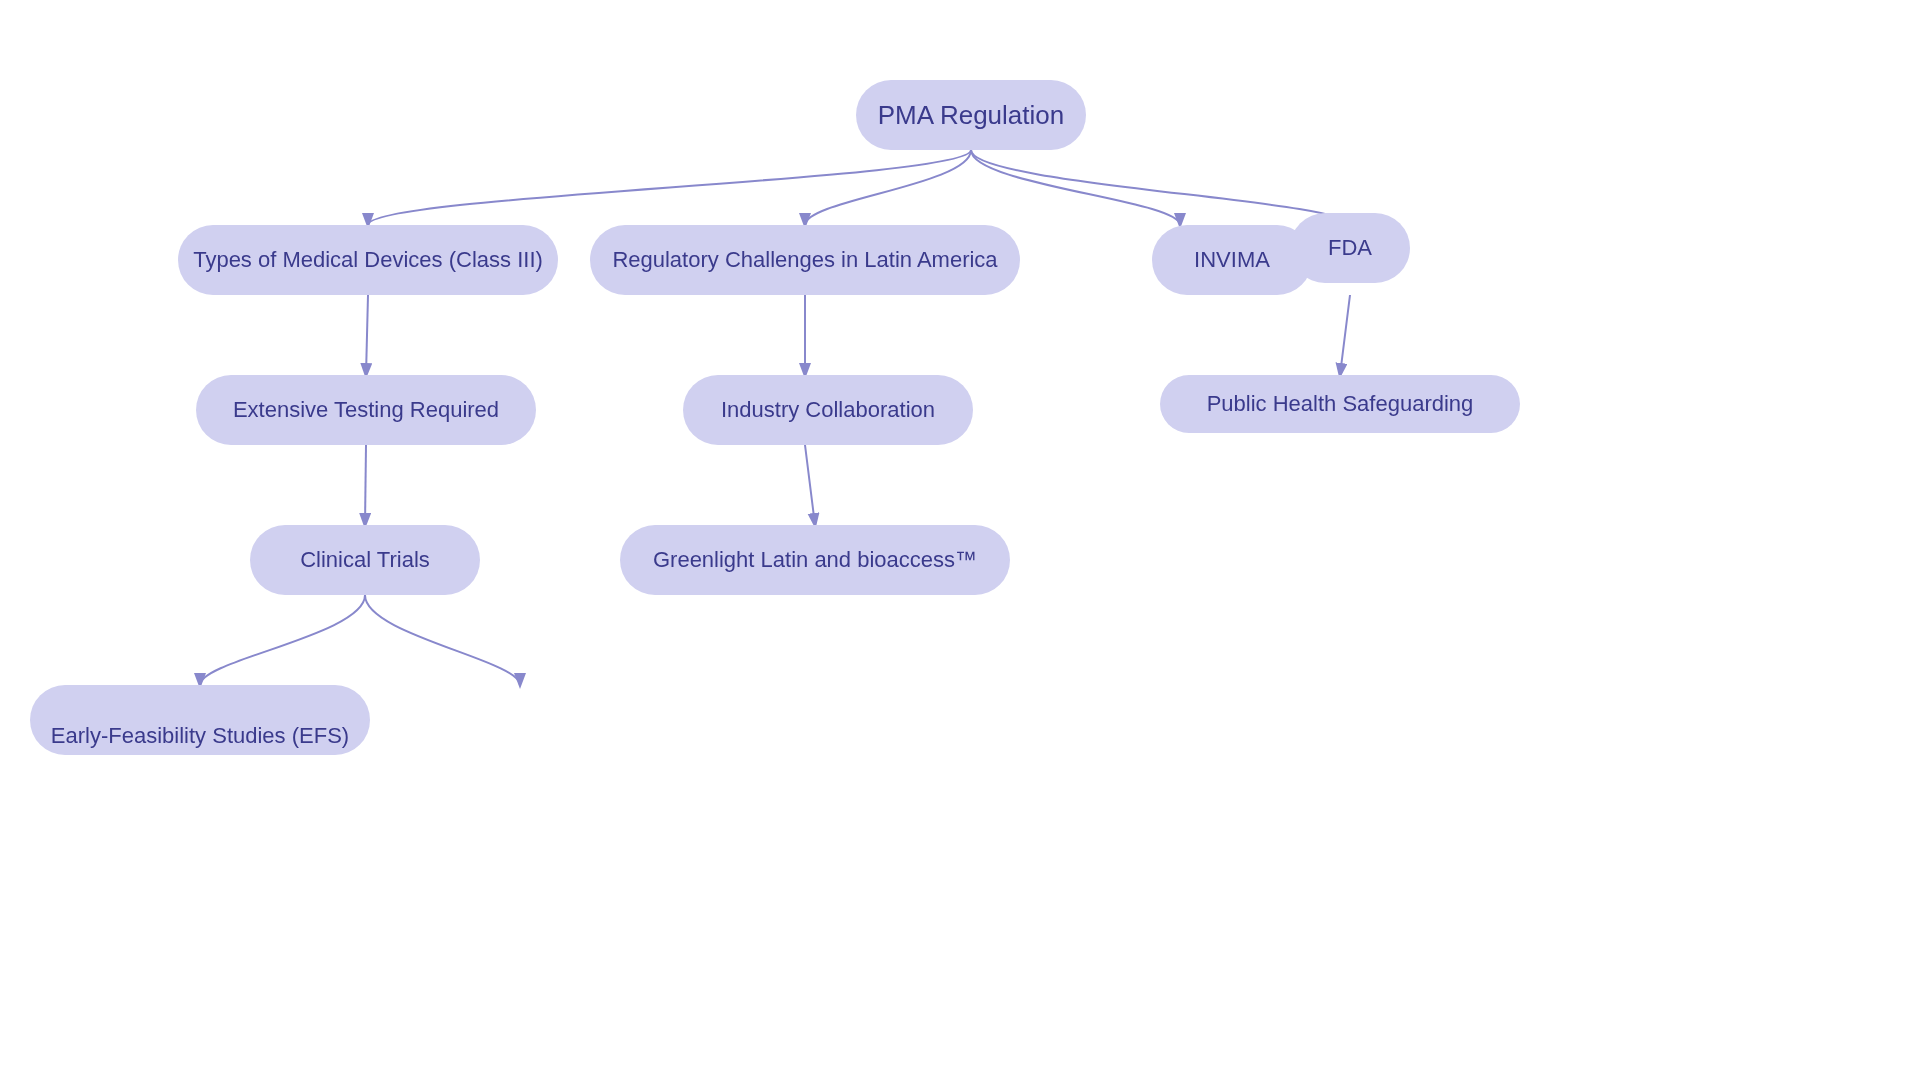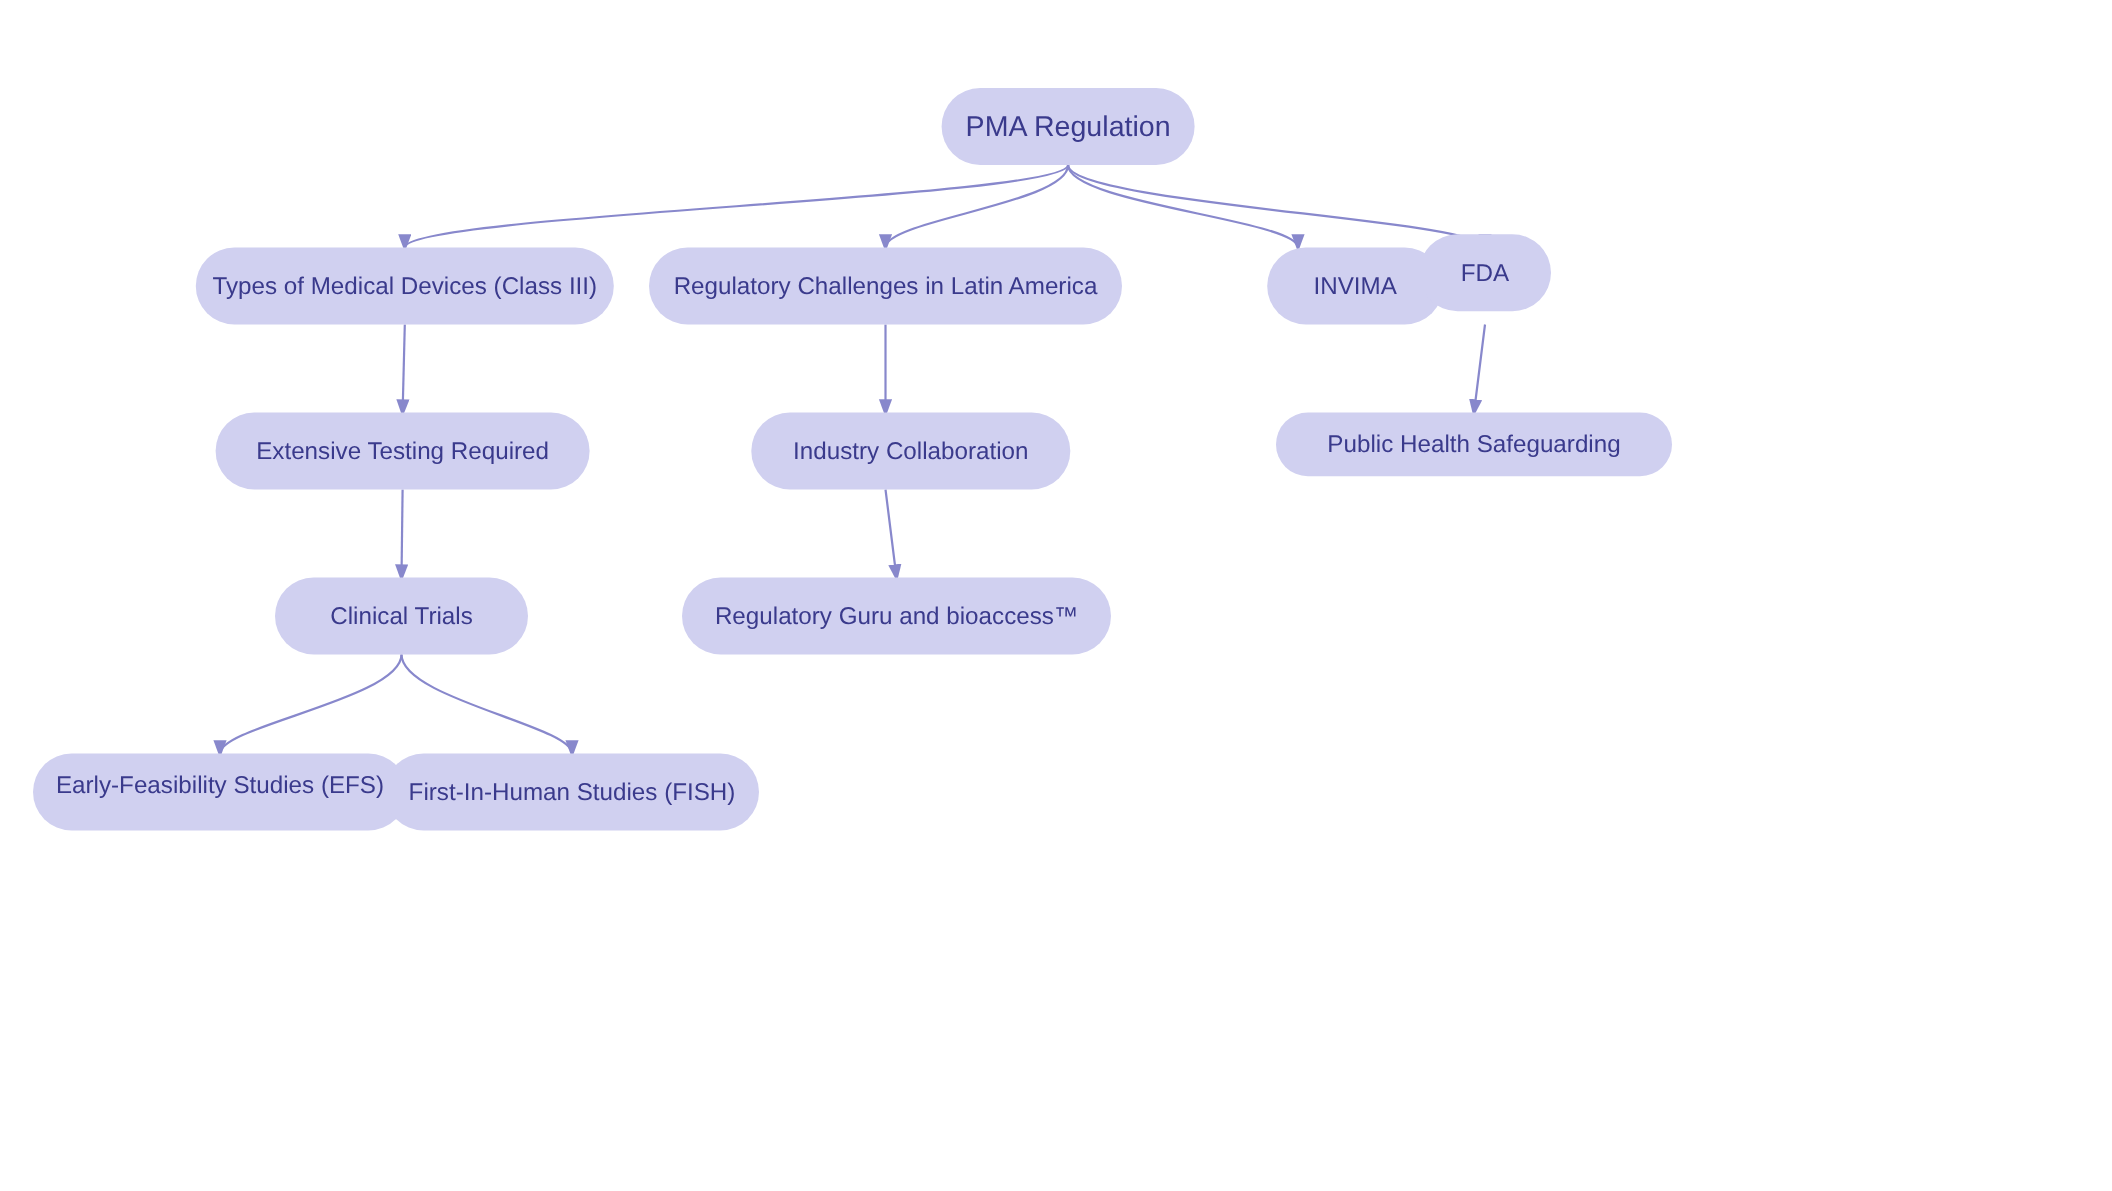--- a/index.html
+++ b/index.html
@@ -26,21 +26,21 @@
       position: absolute;
       background: #d0d0f0;
       border-radius: 40px;
       display: flex;
       align-items: center;
       justify-content: center;
       text-align: center;
       color: #3a3a8c;
       font-size: 22px;
       font-weight: 400;
-      padding: 28px 28px;
+      padding: 6px 28px;
       white-space: nowrap;
     }
     .node.large {
       font-size: 26px;
     }
   </style>
 </head>
 <body>
 
 <div class="diagram">
@@ -105,24 +105,21 @@
 
   <div class="node" style="left:1160px; top:375px; width:360px; height:58px;">
     <span>Public Health Safeguarding</span>
   </div>
 
   <div class="node" style="left:250px; top:525px; width:230px; height:70px;">
     <span>Clinical Trials</span>
   </div>
 
   <div class="node" style="left:620px; top:525px; width:390px; height:70px;">
-    <span>Regulatory Guru and bioaccess™</span>
+    <span>Greenlight Latin and bioaccess™</span>
   </div>
 
   <div class="node" style="left:30px; top:685px; width:340px; height:70px;align-items:flex-end;">
     <span>Early-Feasibility Studies (EFS)</span>
   </div>
 
-  <div class="node" style="left:350px; top:685px; width:340px; height:70px;">
-    <span>First-In-Human Studies (FISH)</span>
-  </div>
 
 </div>
 
 </body></html>

